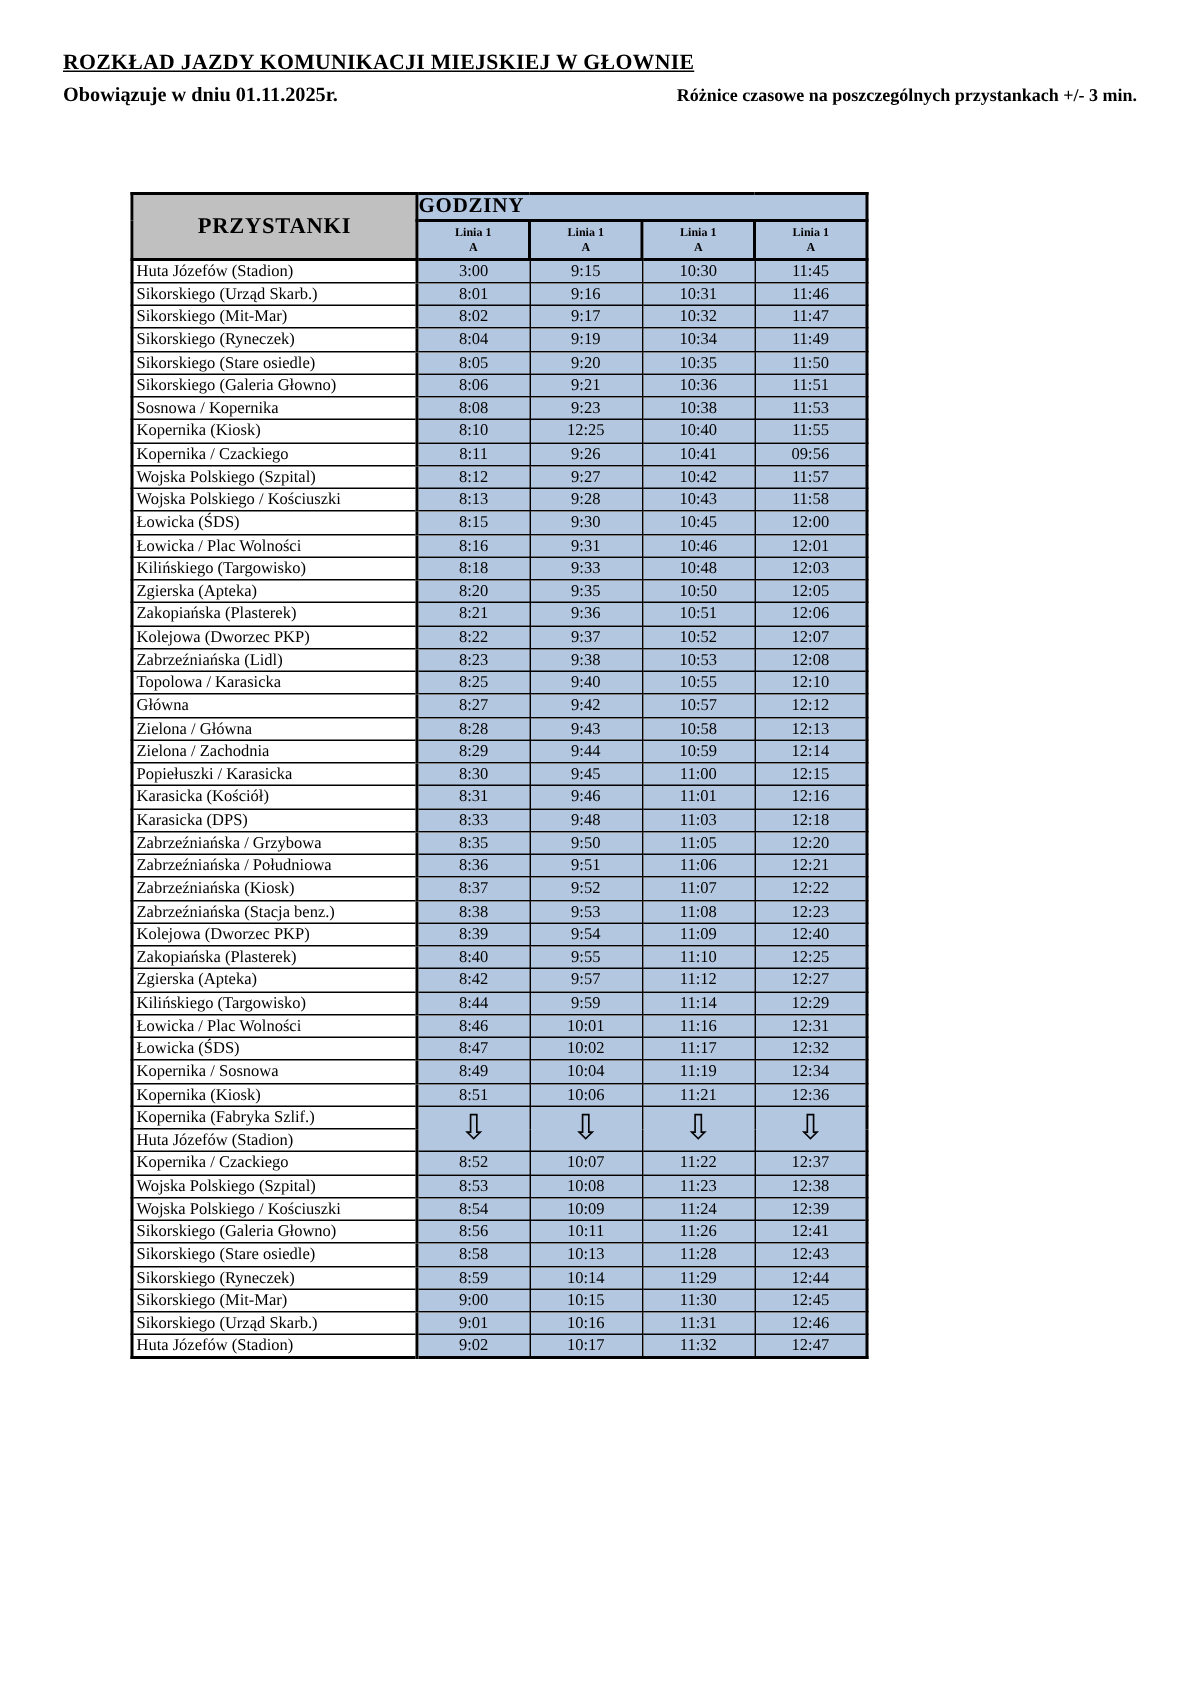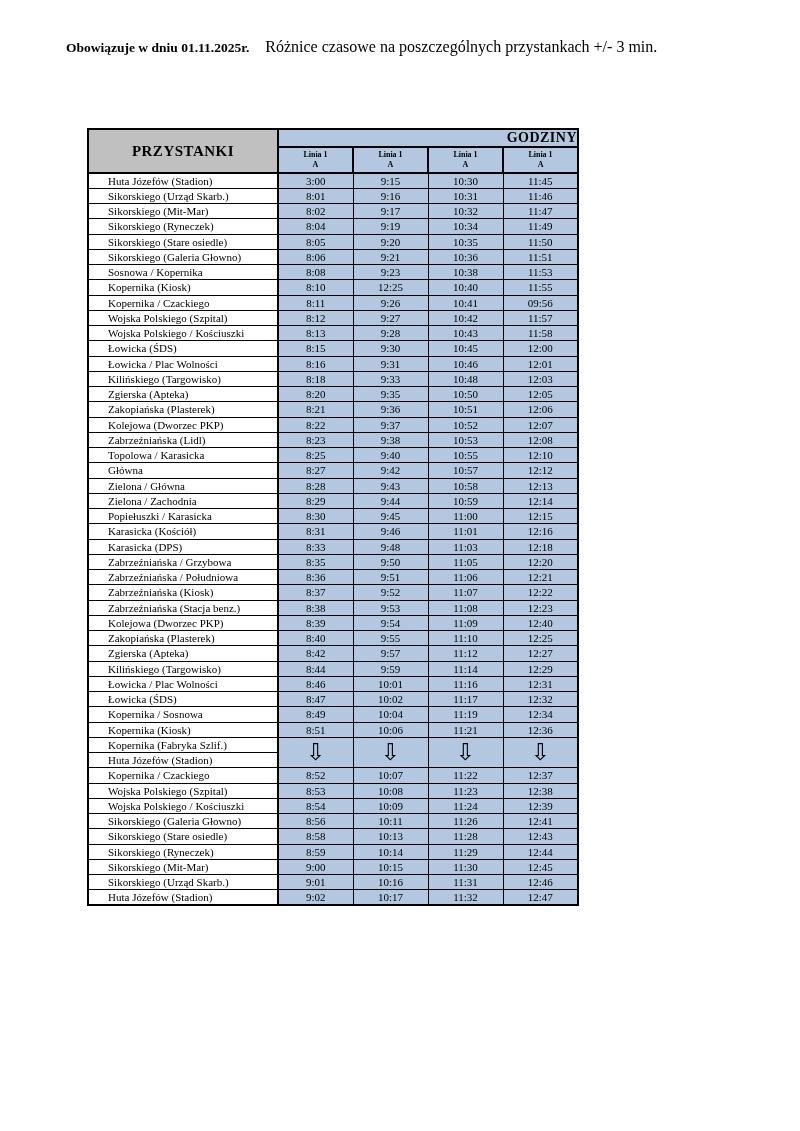--- a/index.html
+++ b/index.html
@@ -13,26 +13,25 @@
   .doc-title {
     font-size: 14.5px;
     font-weight: bold;
     text-decoration: underline;
     letter-spacing: 0.2px;
     white-space: nowrap;
   }
   .subhead-line {
     margin-top: 4px;
     display: flex;
-    justify-content: flex-start;
+    justify-content: space-between;
     align-items: baseline;
-    margin-left: 24px;
   }
   .effective-date { font-size: 13.5px; font-weight: bold; white-space: nowrap; }
-  .time-note { font-size: 16px; font-weight: normal; white-space: nowrap; padding-left: 16px; }
+  .time-note { font-size: 12px; font-weight: bold; white-space: nowrap; padding-left: 16px; }
 
   table.timetable {
     position: absolute;
     left: 87px;
     top: 128px;
     width: 490px;
     border-collapse: collapse;
     table-layout: fixed;
     border: 2px solid #000;
   }
@@ -46,39 +45,39 @@
     background: #c0c0c0;
     font-size: 15px;
     font-weight: bold;
     text-align: center;
     letter-spacing: 0.5px;
   }
   th.hours-header {
     background: #b4c7e0;
     font-size: 14px;
     font-weight: bold;
-    text-align: right;
+    text-align: left;
     height: 17px;
     letter-spacing: 0.5px;
   }
   th.line-header {
     background: #b4c7e0;
     font-size: 8px;
     font-weight: bold;
     text-align: center;
     height: 26px;
     line-height: 1.3;
   }
   th.line-header .line-label, th.line-header .variant-label { display: block; }
   .timetable tbody tr { height: 15.25px; }
   .timetable tbody td { font-size: 11px; }
   td.stop {
     background: #ffffff;
     text-align: left;
-    padding-left: 19px;
+    padding-left: 2px;
     border-right-width: 2px;
   }
   td.time {
     background: #b4c7e0;
     text-align: center;
   }
   td.arrow-cell {
     text-align: center;
     vertical-align: middle;
   }
@@ -86,20 +85,21 @@
     font-family: "DejaVu Sans", sans-serif;
     font-size: 23px;
     line-height: 1;
     color: #000;
   }
 </style>
 </head>
 <body>
 
 <div class="page-header">
+  <div class="doc-title">ROZKŁAD JAZDY KOMUNIKACJI MIEJSKIEJ W GŁOWNIE</div>
   <div class="subhead-line">
     <span class="effective-date">Obowiązuje w dniu 01.11.2025r.</span>
     <span class="time-note">Różnice czasowe na poszczególnych przystankach +/- 3 min.</span>
   </div>
 </div>
 
 <table class="timetable">
   <colgroup>
     <col style="width:190px">
     <col style="width:75px">

